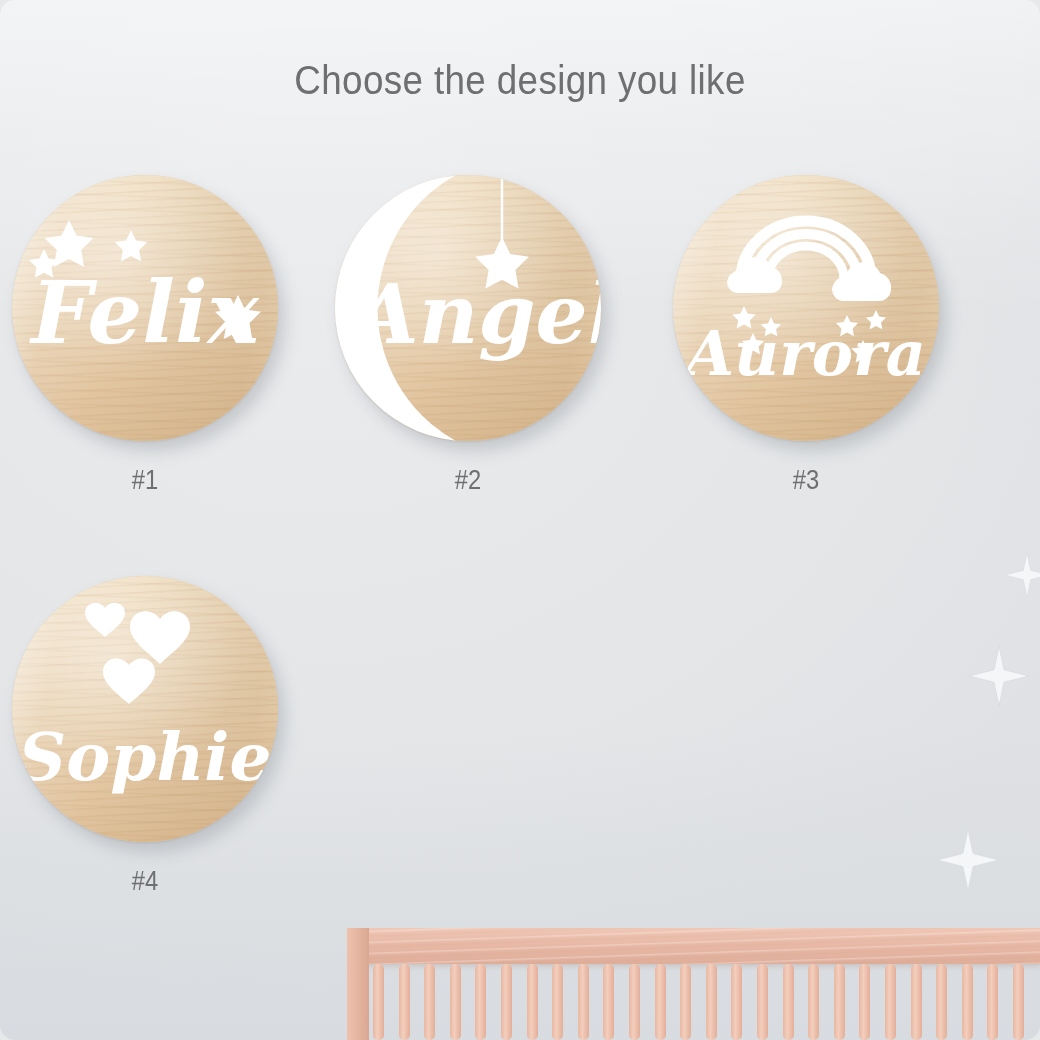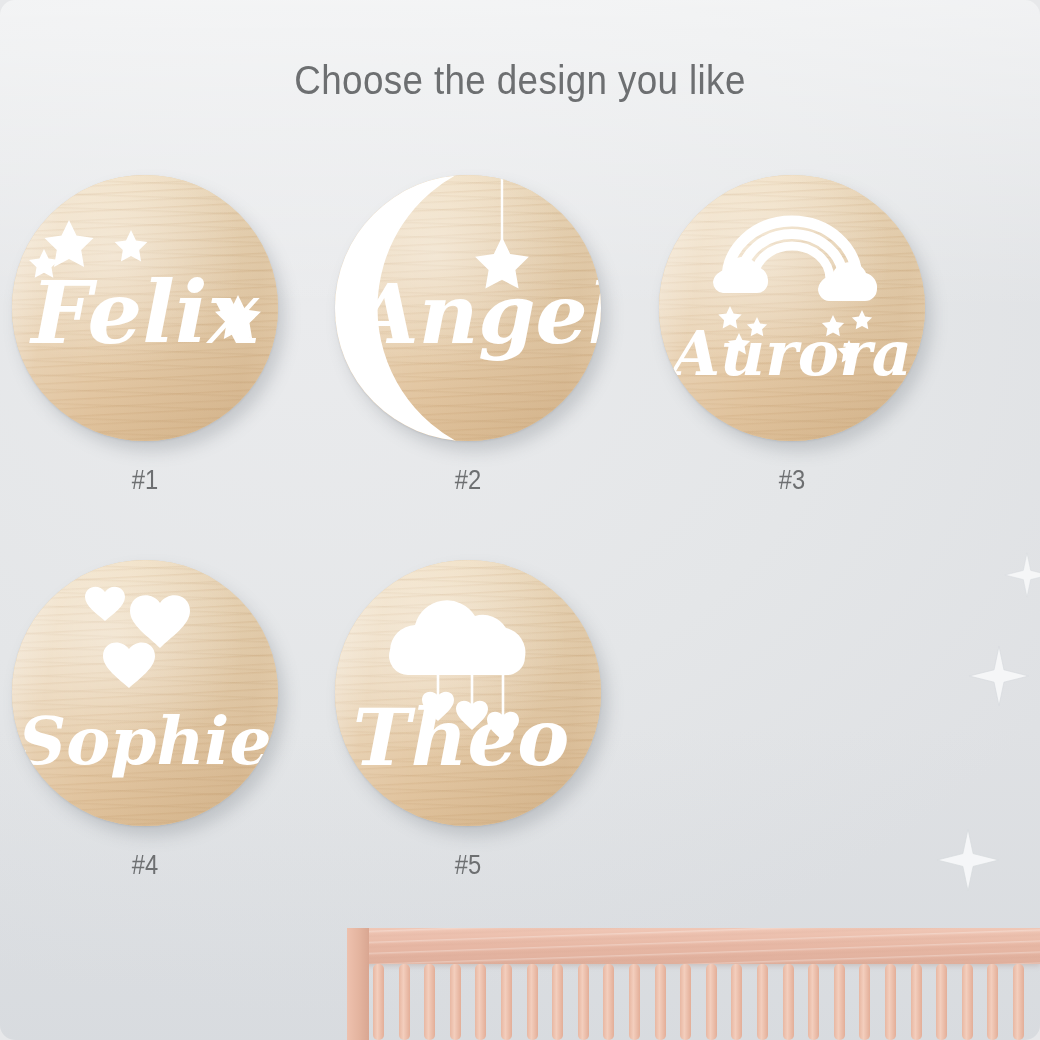--- a/index.html
+++ b/index.html
@@ -248,21 +248,21 @@
               <path d="M167 62 l8.2 17 18.7 2.7 -13.5 13.2 3.2 18.6 -16.6-8.8 -16.6 8.8 3.2-18.6 -13.5-13.2 18.7-2.7 Z" stroke-width="0"></path>
             </g>
             <text class="nametext" x="152" y="168" font-size="82" text-anchor="middle">Angel</text>
           </svg>
         </div>
       </div>
     </div>
     <div class="disc-label">#2</div>
   </div>
 
-  <div class="disc-cell" style="left:659px; top:175px;">
+  <div class="disc-cell" style="left:673px; top:175px;">
     <div class="disc-wrap">
       <div class="disc">
         <div class="wood"></div>
         <div class="art">
           <svg viewBox="0 0 266 266">
             <g fill="none" stroke="#ffffff" stroke-linecap="round">
               <path d="M68 104 A 65 58 0 0 1 198 104" stroke-width="11"></path>
               <path d="M82 104 A 51 45 0 0 1 184 104" stroke-width="10"></path>
               <path d="M95 104 A 38 33 0 0 1 171 104" stroke-width="9"></path>
             </g>
@@ -281,70 +281,39 @@
               <path d="M190 165 l3.6 7.4 8.1 1.2 -5.8 5.7 1.4 8.1 -7.3-3.8 -7.3 3.8 1.4-8.1 -5.8-5.7 8.1-1.2 Z"></path>
             </g>
             <text class="nametext" x="133" y="200" font-size="62" text-anchor="middle">Aurora</text>
           </svg>
         </div>
       </div>
     </div>
     <div class="disc-label">#3</div>
   </div>
 
-  <div class="disc-cell" style="left:12px; top:560px;">
+  <div class="disc-cell" style="left:12px; top:576px;">
     <div class="disc-wrap">
       <div class="disc">
         <div class="wood"></div>
         <div class="art">
           <svg viewBox="0 0 266 266">
             <g fill="#ffffff">
               <path d="M93 32 c-6-9-20-6-20 5 c0 9 12 17 20 24 c8-7 20-15 20-24 c0-11-14-14-20-5 Z"></path>
               <path d="M148 43 c-9-13-30-9-30 8 c0 14 19 26 30 37 c11-11 30-23 30-37 c0-17-21-21-30-8 Z"></path>
               <path d="M117 89 c-8-11-26-8-26 7 c0 12 16 23 26 32 c10-9 26-20 26-32 c0-15-18-18-26-7 Z"></path>
             </g>
             <text class="nametext" x="133" y="204" font-size="66" text-anchor="middle">Sophie</text>
           </svg>
         </div>
       </div>
     </div>
     <div class="disc-label">#4</div>
   </div>
 
-  <div class="disc-cell" style="left:335px; top:560px;">
-    <div class="disc-wrap">
-      <div class="disc">
-        <div class="wood"></div>
-        <div class="art">
-          <svg viewBox="0 0 266 266">
-            <g fill="#ffffff">
-              <path d="M55 90
-                       a26 26 0 0 1 25-25
-                       a33 33 0 0 1 60-9
-                       a27 27 0 0 1 31 12
-                       a25 25 0 0 1 19 29
-                       a18 18 0 0 1 -19 18
-                       l-97 0
-                       a19 19 0 0 1 -19 -25 Z"></path>
-            </g>
-            <g fill="#ffffff" stroke="#ffffff">
-              <line x1="103" y1="112" x2="103" y2="138" stroke-width="2.6"></line>
-              <line x1="137" y1="114" x2="137" y2="147" stroke-width="2.6"></line>
-              <line x1="168" y1="113" x2="168" y2="158" stroke-width="2.6"></line>
-              <path d="M103 136 c-5-7-16-5-16 4 c0 8 10 15 16 21 c6-6 16-13 16-21 c0-9-11-11-16-4 Z" stroke-width="0"></path>
-              <path d="M137 145 c-5-7-16-5-16 4 c0 8 10 15 16 21 c6-6 16-13 16-21 c0-9-11-11-16-4 Z" stroke-width="0"></path>
-              <path d="M168 156 c-5-7-16-5-16 4 c0 8 10 15 16 21 c6-6 16-13 16-21 c0-9-11-11-16-4 Z" stroke-width="0"></path>
-            </g>
-            <text class="nametext" x="126" y="205" font-size="78" text-anchor="middle">Theo</text>
-          </svg>
-        </div>
-      </div>
-    </div>
-    <div class="disc-label">#5</div>
-  </div>
 
 
   <div id="crib">
     <div id="crib-rail"></div>
     <div id="crib-post"></div>
     <div id="crib-slats">
         <div class="slat" style="left: 26px;"></div>
         <div class="slat" style="left: 51.6px;"></div>
         <div class="slat" style="left: 77.2px;"></div>
         <div class="slat" style="left: 102.8px;"></div>

